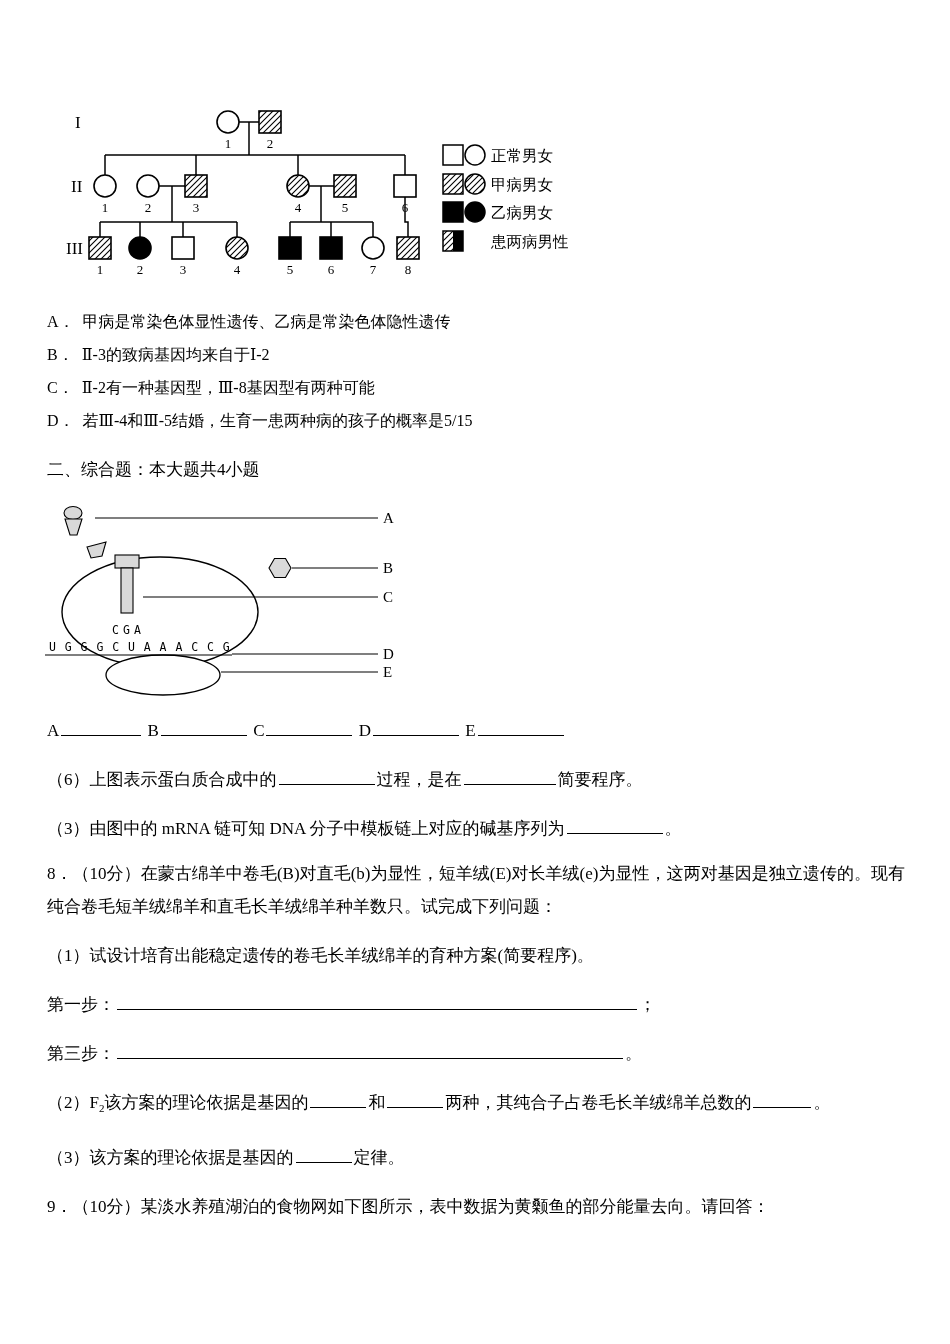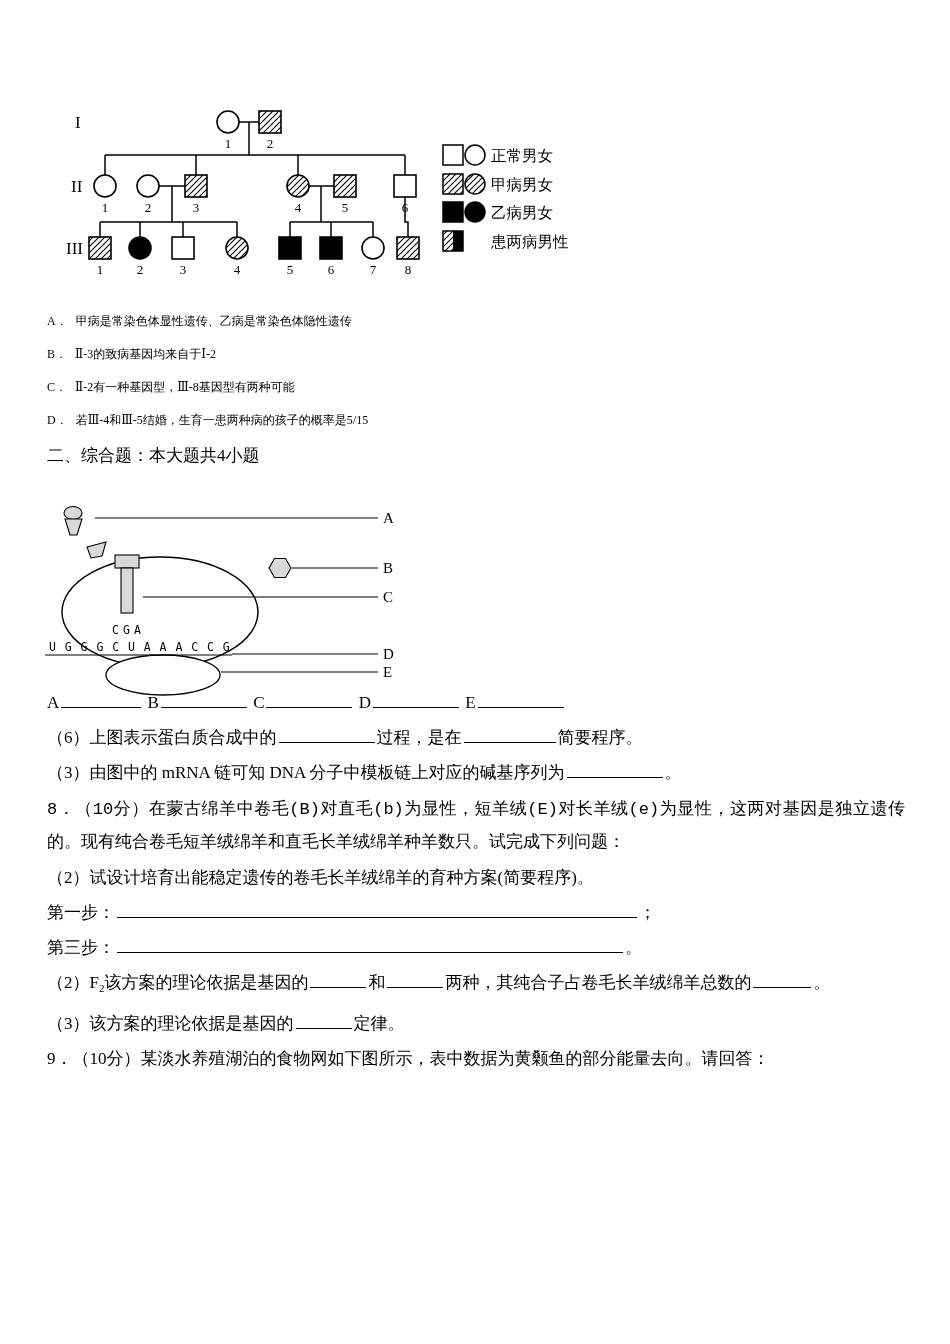--- a/index.html
+++ b/index.html
@@ -7,24 +7,24 @@
   body {
     width:950px; height:1344px; position:relative;
     font-family:"Liberation Serif","DejaVu Serif",serif;
     color:#000; overflow:hidden;
   }
   .page { position:absolute; inset:0; }
   svg.pedigree { position:absolute; left:45px; top:93px; }
   svg.diagram  { position:absolute; left:45px; top:503px; }
   .flow { position:absolute; left:0; top:0; width:950px; padding:0 45px 0 47px; }
   .spacer { width:100%; }
-  .opt  { font-size:12px; line-height:33px; }
+  .opt  { font-size:16px; line-height:33px; }
   .opt .ol { margin-right:8px; }
-  .line { font-size:17px; line-height:33px; margin-top:2px; text-align:justify; }
-  .q8stem { margin-top:4px;font-family:Liberation Mono, monospace; }
+  .line { font-size:17px; line-height:33px; margin-top:16px; text-align:justify; }
+  .q8stem { margin-top:12px; }
   .blank {
     display:inline-block; height:17px;
     border-bottom:1px solid #000; margin:0 2px;
   }
   sub { font-size:11px; }
   
   .genlab { font-size:17px; font-family:"Liberation Serif",serif; }
   .num    { font-size:13px; font-family:"Liberation Serif",serif; }
   .legend-label { font-size:15.5px; font-family:"Liberation Serif",serif; }
   .base { font-size:11.5px; font-family:"DejaVu Sans Mono",monospace; }
@@ -202,21 +202,21 @@
     <div class="line">
       <span>（6）上图表示蛋白质合成中的</span><span class="blank" style="width:96px"></span><span>过程，是在</span><span class="blank" style="width:92px"></span><span>简要程序。</span>
     </div>
 
     <div class="line">
       <span>（3）由图中的 mRNA 链可知 DNA 分子中模板链上对应的碱基序列为</span><span class="blank" style="width:96px"></span><span>。</span>
     </div>
 
 
     <div class="line q8stem">8．（10分）在蒙古绵羊中卷毛(B)对直毛(b)为显性，短羊绒(E)对长羊绒(e)为显性，这两对基因是独立遗传的。现有纯合卷毛短羊绒绵羊和直毛长羊绒绵羊种羊数只。试完成下列问题：</div>
-    <div class="line">（2）试设计培育出能稳定遗传的卷毛长羊绒绵羊的育种方案(简要程序)。</div>
+    <div class="line">（1）试设计培育出能稳定遗传的卷毛长羊绒绵羊的育种方案(简要程序)。</div>
 
     <div class="line">
       <span>第一步：</span><span class="blank" style="width:520px"></span><span>；</span>
     </div>
     <div class="line">
       <span>第三步：</span><span class="blank" style="width:506px"></span><span>。</span>
     </div>
 
     <div class="line">
       <span>（2）F</span><sub>2</sub><span>该方案的理论依据是基因的</span><span class="blank" style="width:56px"></span><span>和</span><span class="blank" style="width:56px"></span><span>两种，其纯合子占卷毛长羊绒绵羊总数的</span><span class="blank" style="width:58px"></span><span>。</span>

